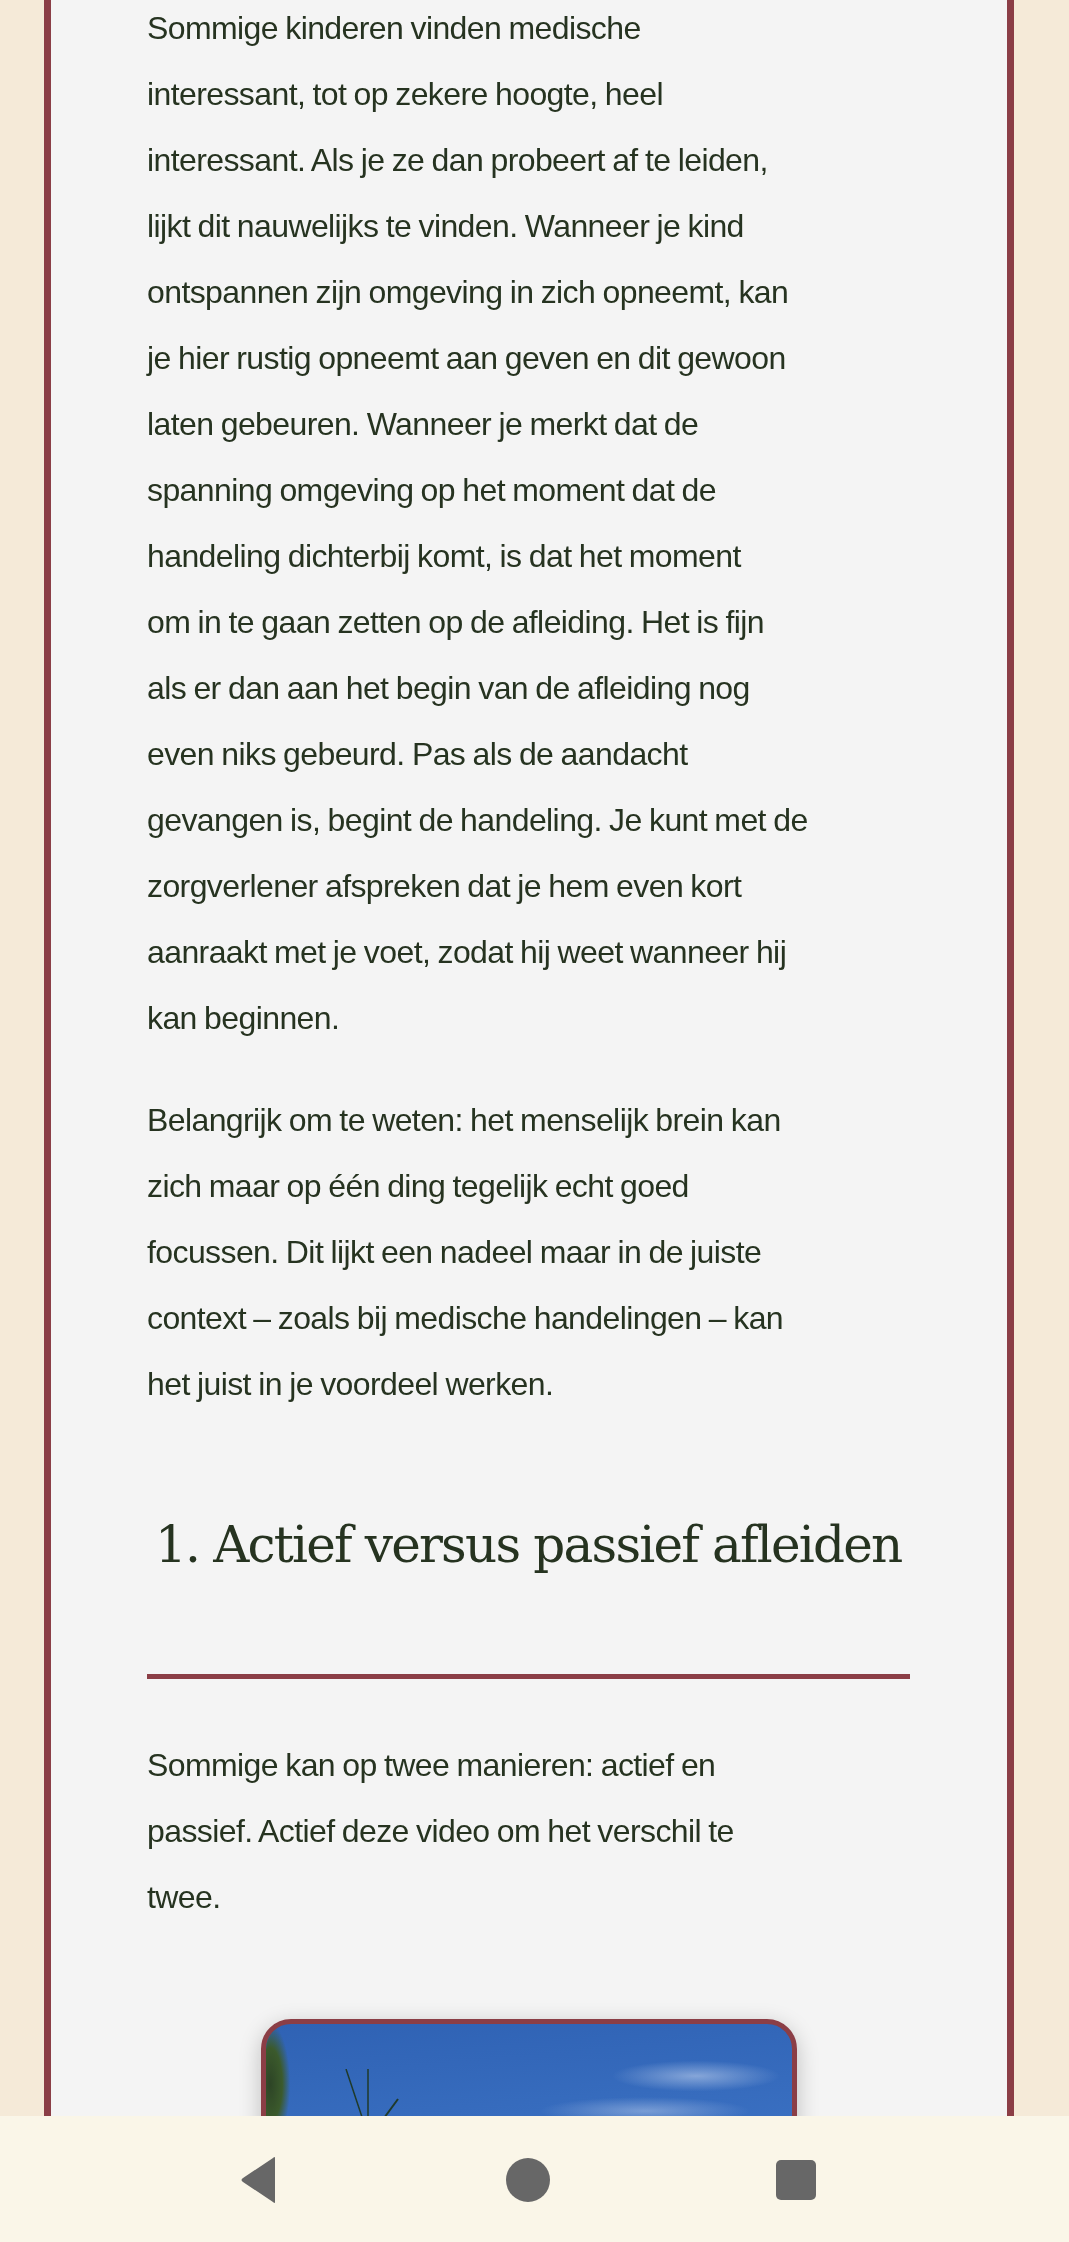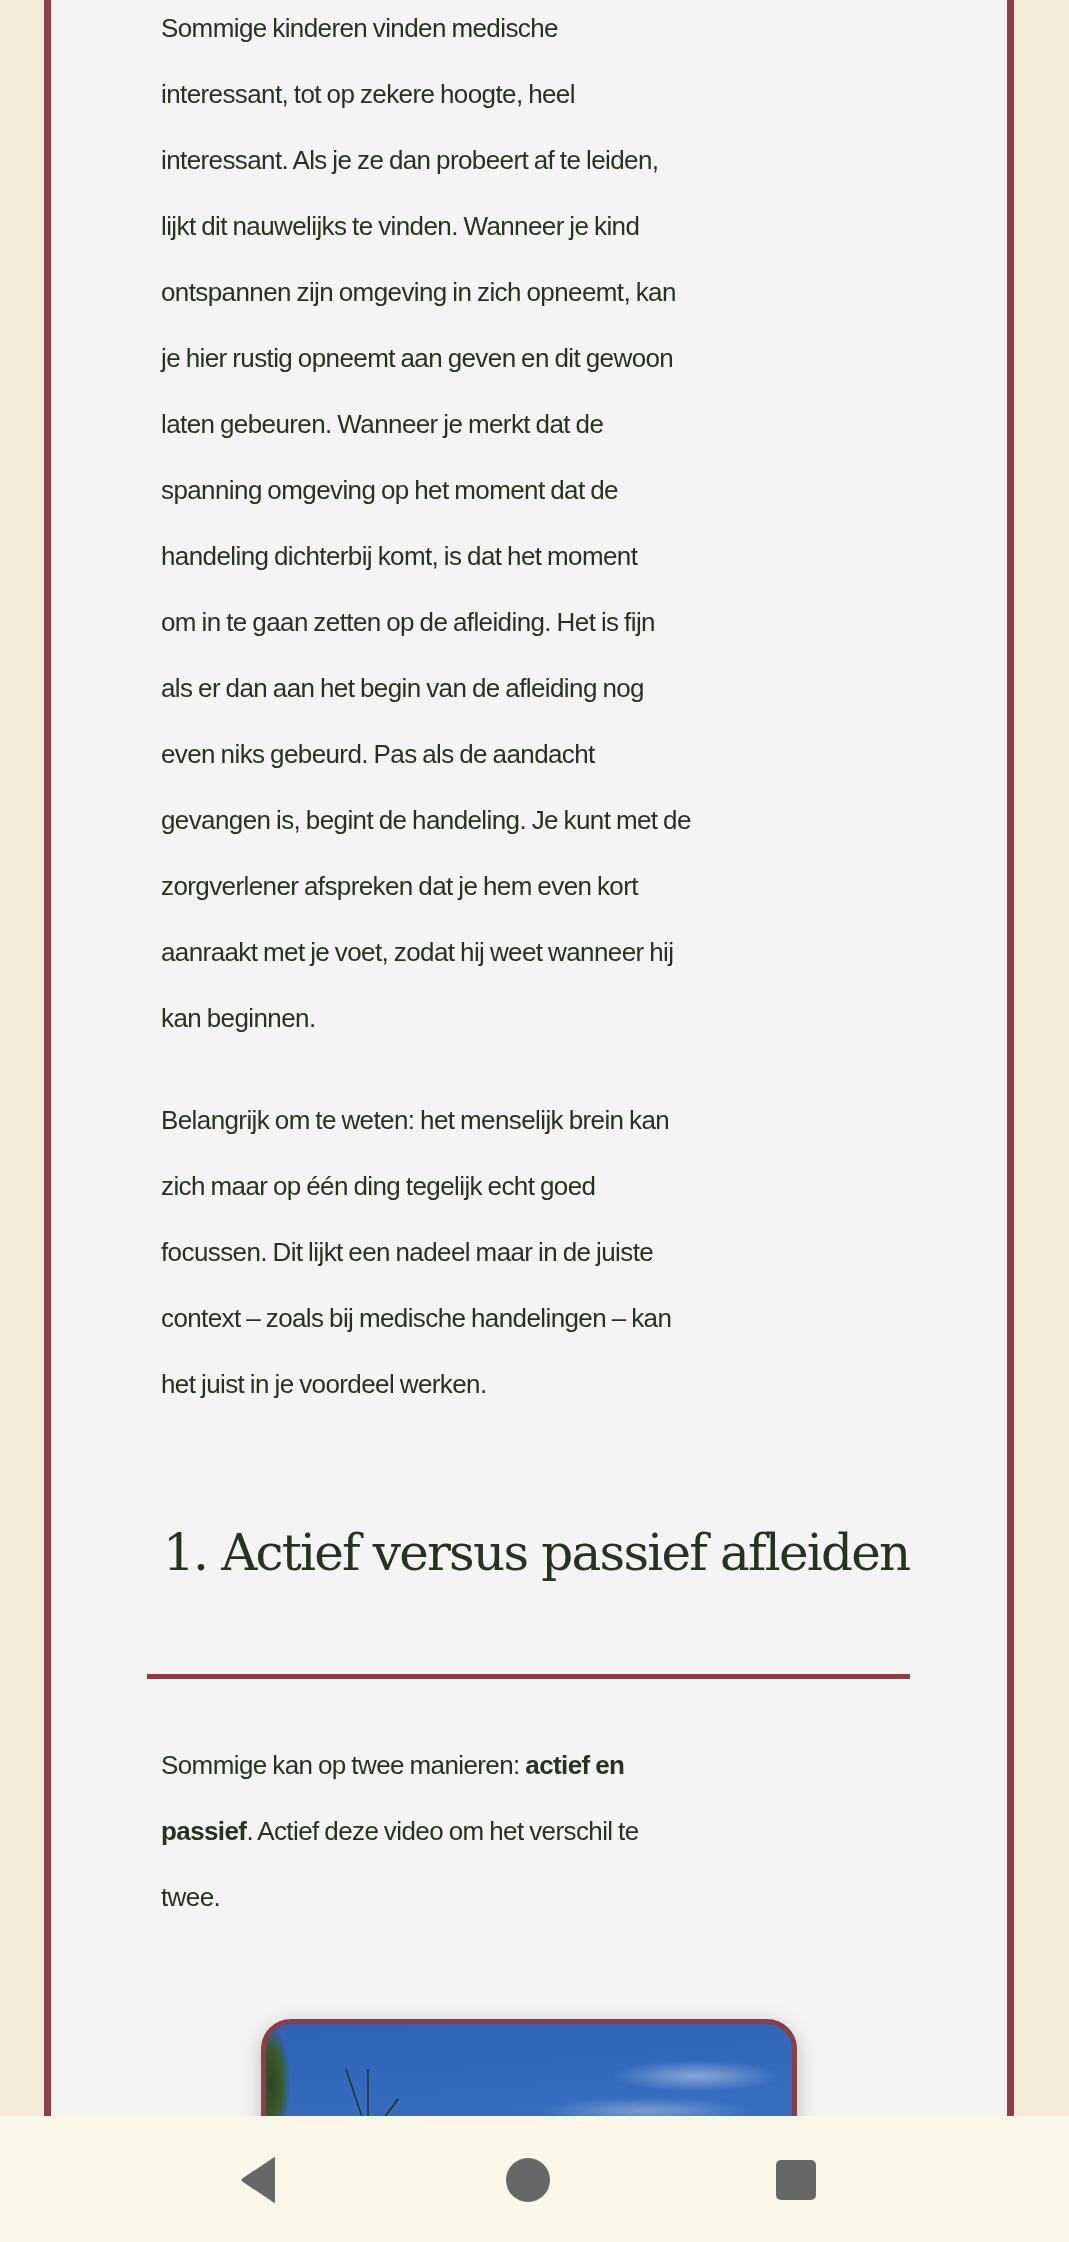--- a/index.html
+++ b/index.html
@@ -25,32 +25,32 @@
       left: 44px;
       top: -20px;
       width: 956px;
       height: 2160px;
       background: #f4f4f4;
       border-left: 7px solid #8b3e46;
       border-right: 7px solid #8b3e46;
     }
     .text-line {
       position: absolute;
-      left: 161px;
+      left: 147px;
       white-space: nowrap;
       font-family: "Liberation Sans", sans-serif;
-      font-size: 26px;
+      font-size: 32px;
       line-height: 40px;
       height: 40px;
       color: #263320;
       letter-spacing: -0.6px;
       word-spacing: -1px;
     }
     .text-line b {
-      font-weight: bold;
+      font-weight: normal;
     }
     .heading {
       position: absolute;
       left: 147px;
       top: 1502px;
       white-space: nowrap;
       font-family: "DejaVu Serif", serif;
       font-size: 50px;
       line-height: 70px;
       color: #263320;
@@ -146,21 +146,21 @@
 </div>
 
 <div>
   <div class="text-line" style="top:1100px">Belangrijk om te weten: het menselijk brein kan</div>
   <div class="text-line" style="top:1166px">zich maar op één ding tegelijk echt goed</div>
   <div class="text-line" style="top:1232px">focussen. Dit lijkt een nadeel maar in de juiste</div>
   <div class="text-line" style="top:1298px">context – zoals bij medische handelingen – kan</div>
   <div class="text-line" style="top:1364px">het juist in je voordeel werken.</div>
 </div>
 
-<h2 class="heading" style="margin:16px">1. Actief versus passief afleiden</h2>
+<h2 class="heading" style="margin:8px">1. Actief versus passief afleiden</h2>
 
 <div class="divider"></div>
 
 <div>
   <div class="text-line" style="top:1745px"><span>Sommige kan op twee manieren: </span><b>actief en</b></div>
   <div class="text-line" style="top:1811px"><b>passief</b><span>. Actief deze video om het verschil te</span></div>
   <div class="text-line" style="top:1877px">twee.</div>
 </div>
 
 <div class="video-card">

